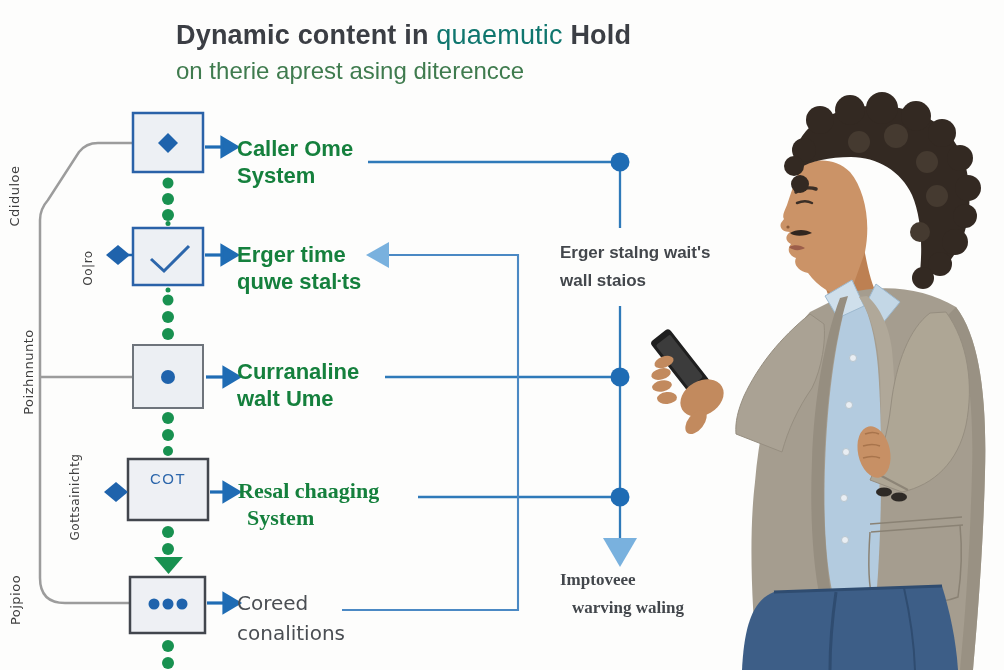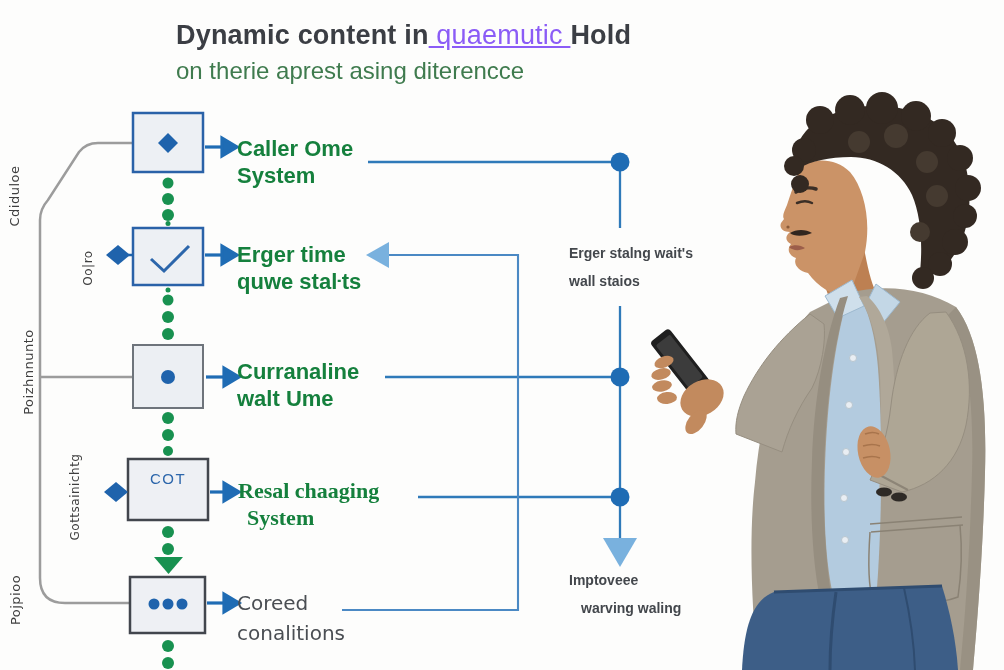--- a/index.html
+++ b/index.html
@@ -2,26 +2,26 @@
 <html><head>
 <meta charset="utf-8">
 <style>
   html,body{margin:0;padding:0;background:#e8e8e8;}
   .stage{position:relative;width:1004px;height:670px;background:#fdfdfc;overflow:hidden;
          font-family:"Liberation Sans",sans-serif;}
   .abs{position:absolute;}
   svg.layer{position:absolute;left:0;top:0;}
   .title{left:176px;top:20px;font-size:27px;color:#3b3e44;letter-spacing:.2px;white-space:nowrap;}
   .title .bold{font-weight:700;margin-top:8px;}
-  .title .reg{font-weight:400;color:#8b5cf6;text-decoration:underline;}
+  .title .reg{font-weight:400;color:#0f766e;}
   .subtitle{left:176px;top:57px;font-size:24px;color:#3f7b4e;font-weight:500;white-space:nowrap;}
   .step-label{font-size:22px;font-weight:700;color:#15803d;line-height:27px;white-space:nowrap;}
   .step-label.light{font-weight:400;font-family:"DejaVu Sans",sans-serif;font-size:20px;color:#4a4e53;line-height:30px;}
   .l2-indent{padding-left:9px;}
-  .note{font-size:14px;font-weight:700;color:#43474c;line-height:28px;white-space:nowrap;margin-left:9px;}
+  .note{font-size:17px;font-weight:700;color:#43474c;line-height:28px;white-space:nowrap;}
   .note .ind{padding-left:12px;}
   .side-label{font-size:13px;color:#3f3f3f;white-space:nowrap;letter-spacing:.5px;
               font-family:"DejaVu Sans",sans-serif;transform:translate(-50%,-50%) rotate(-90deg);}
 </style>
 </head>
 <body>
 
 <div class="stage">
 
   <svg class="layer" width="1004" height="670" viewBox="0 0 1004 670">
@@ -228,21 +228,21 @@
   </div>
   <div class="abs step-label light" style="left:237px;top:588px;">
     <div>Coreed</div>
     <div>conalitions</div>
   </div>
 
   <div class="abs note" style="left:560px;top:239px;">
     <div>Erger stalng wait's</div>
     <div>wall staios</div>
   </div>
-  <div class="abs note" style="left:560px;top:566px;">
+  <div class="abs note" style="left:560px;top:566px;font-family:Liberation Serif, serif;">
     <div>Imptoveee</div>
     <div class="ind">warving waling</div>
   </div>
 
   <div class="abs side-label" style="left:14px;top:196px;">Cdiduloe</div>
   <div class="abs side-label" style="left:88px;top:268px;font-size:12px;">Oo|ro</div>
   <div class="abs side-label" style="left:28px;top:372px;">Poizhnnunto</div>
   <div class="abs side-label" style="left:75px;top:497px;font-size:12px;">Gottsainichtg</div>
   <div class="abs side-label" style="left:15px;top:600px;">Pojpioo</div>
 

